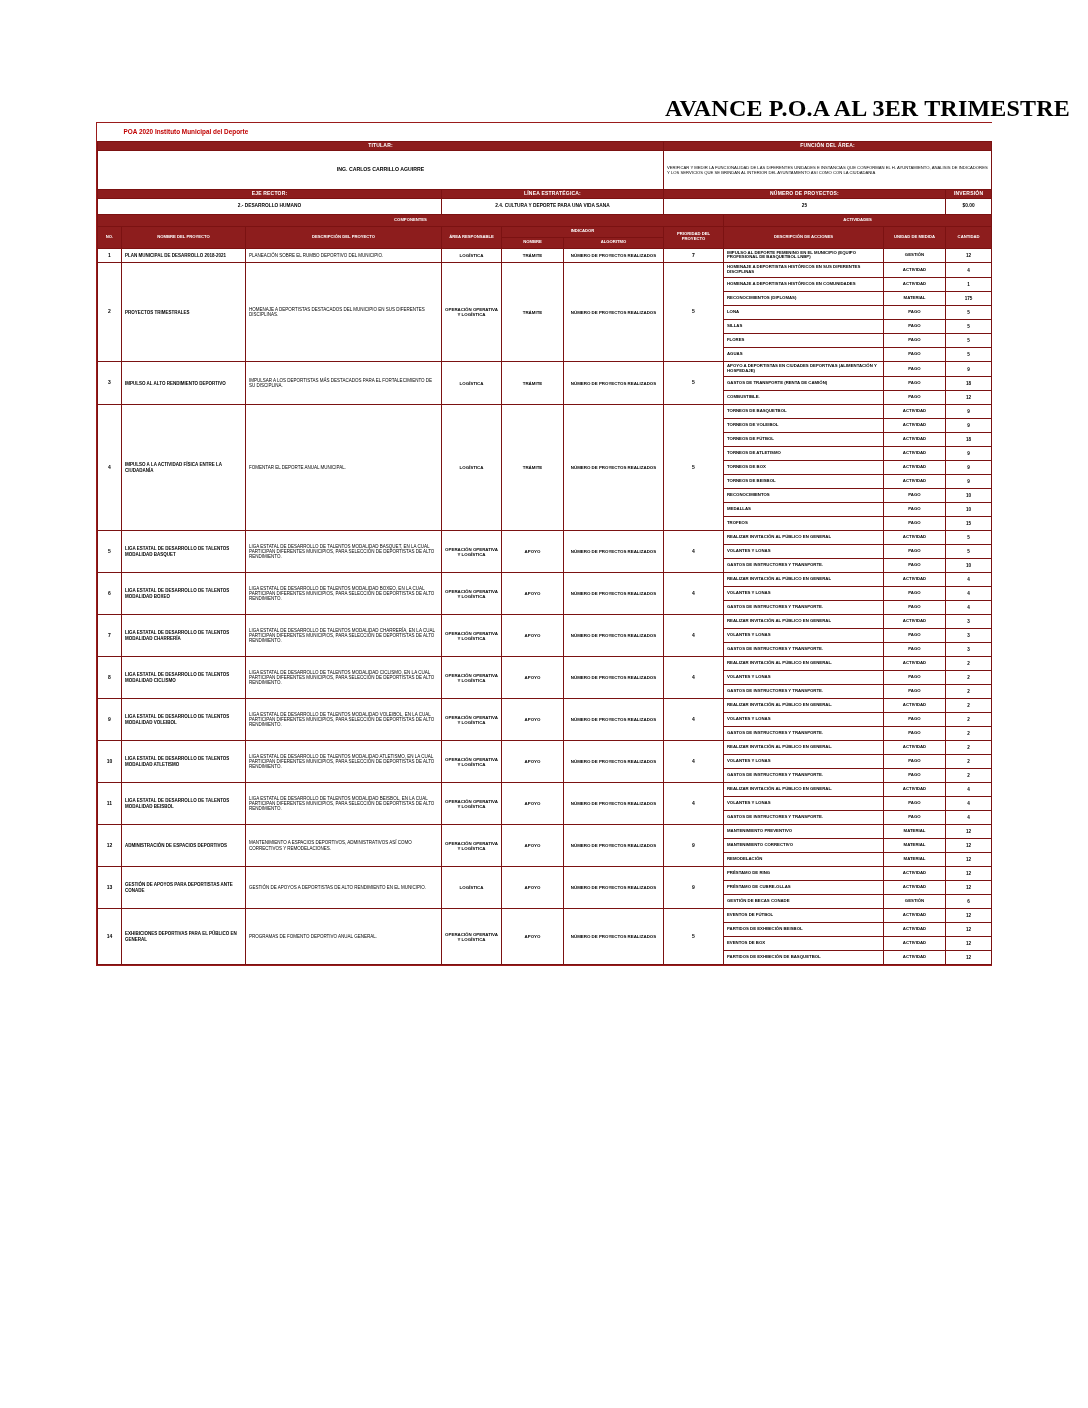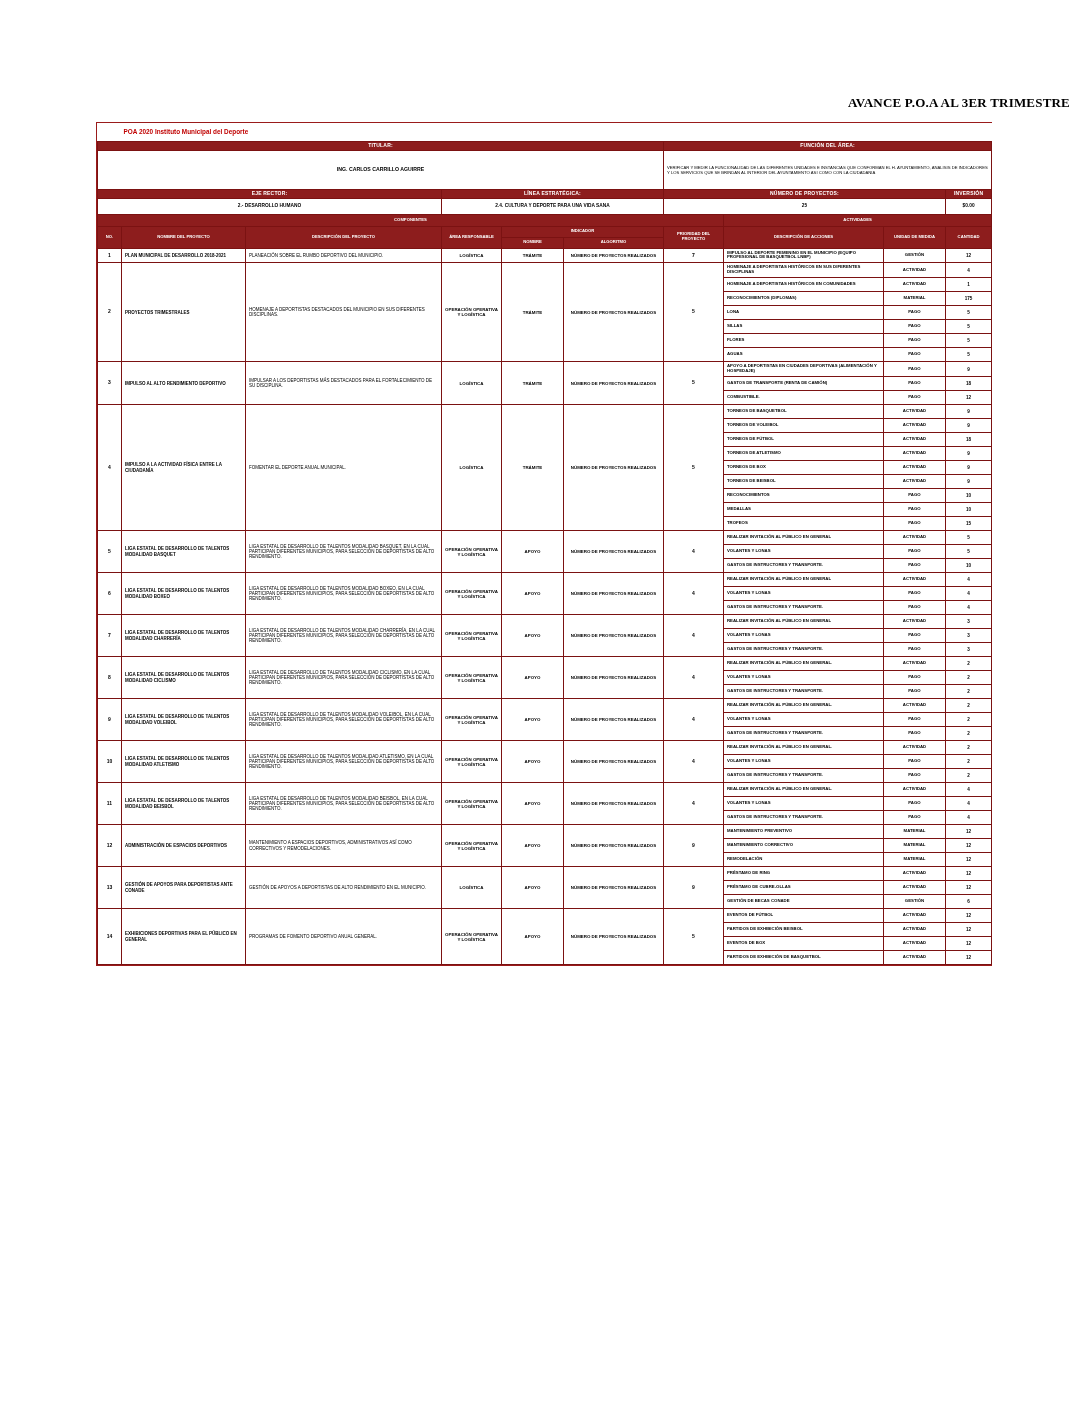--- a/index.html
+++ b/index.html
@@ -1,18 +1,18 @@
 <!DOCTYPE html>
 <html><head>
 <meta charset="utf-8">
 <style>
   html,body{margin:0;padding:0;background:#ffffff;}
   body{width:1088px;height:1408px;font-family:"Liberation Sans",sans-serif;color:#000;}
   .page{position:relative;width:1088px;height:1408px;box-sizing:border-box;}
-  .doc-title{position:absolute;top:95px;right:18px;font-family:"Liberation Serif",serif;font-size:13px;font-weight:bold;letter-spacing:.2px;}
+  .doc-title{position:absolute;top:95px;right:18px;font-family:"Liberation Serif",serif;font-size:24px;font-weight:bold;letter-spacing:.2px;}
   .sheet{position:absolute;left:96px;top:122px;width:894px;border:1px solid #9a1b1b;}
   table{border-collapse:collapse;width:100%;table-layout:fixed;}
   td,th{border:1px solid #7b1212;padding:1px 2px;vertical-align:middle;font-size:4.6px;line-height:1.15;}
   .hdr-band{background:#8d1d1d;color:#fff;font-weight:bold;text-align:center;font-size:5px;letter-spacing:.2px;}
   .hdr-band-sm{background:#8d1d1d;color:#fff;font-weight:bold;text-align:center;font-size:4.2px;}
   .poa-title{color:#c00000;font-weight:bold;font-size:6.4px;padding-left:26px;}
   .white{background:#ffffff;}
   .ctr{text-align:center;}
   .bold{font-weight:bold;}
   .func-text{font-size:4.2px;line-height:1.25;text-align:left;padding:2px 3px;}

